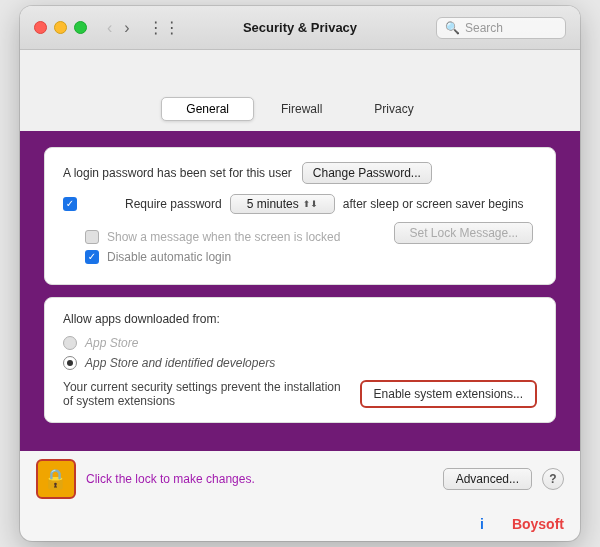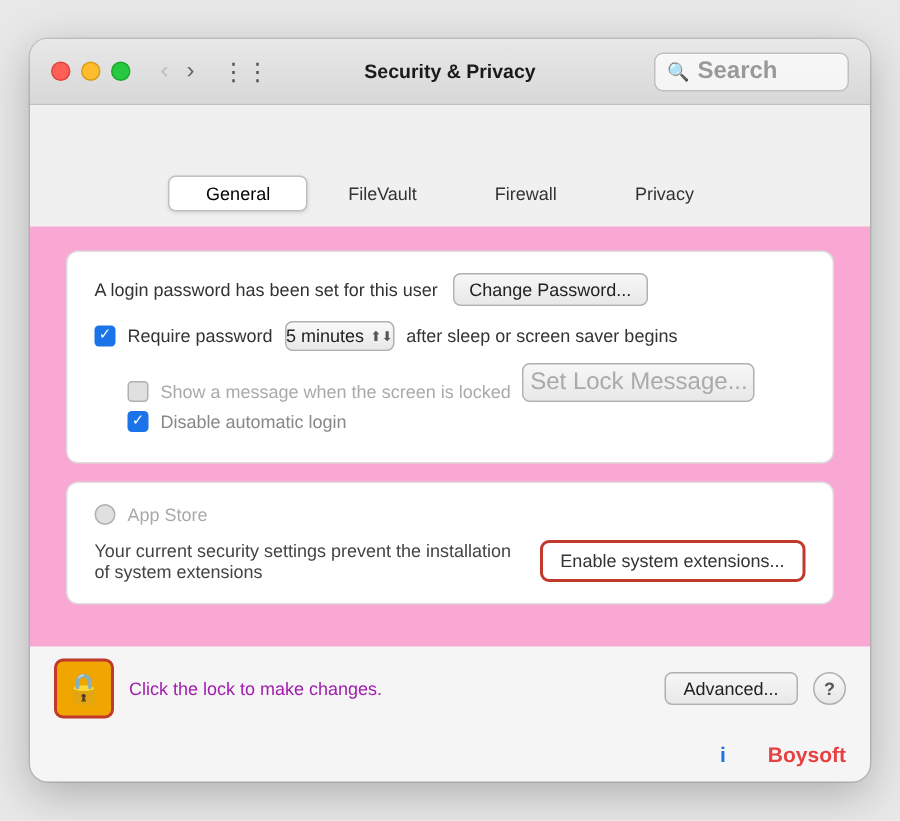--- a/index.html
+++ b/index.html
@@ -84,25 +84,24 @@
       background: rgba(255,255,255,0.7);
       border: 1px solid #c0c0c0;
       border-radius: 6px;
       padding: 3px 8px;
       gap: 5px;
       width: 130px;
     }
     .search-box input {
       border: none;
       background: transparent;
-      font-size: 16px;
+      font-size: 12px;
       color: #333;
       outline: none;
       width: 100%;
-      font-weight: bold;
     }
     .search-box input::placeholder { color: #999; }
     .search-icon { color: #888; font-size: 12px; }
     .tabs-row {
       display: flex;
       justify-content: center;
       gap: 2px;
       padding: 12px 0 10px;
       background: #f0f0f0;
     }
@@ -116,21 +115,21 @@
       color: #333;
       margin-top: 35px;
     }
     .tab.active {
       background: #fff;
       border: 1px solid #c0c0c0;
       box-shadow: 0 1px 3px rgba(0,0,0,0.12);
       color: #000;
     }
     .content {
-      background: #f9a8d4;
+      background: #701a75;
       padding: 16px 24px;
     }
     .section {
       background: #fff;
       border-radius: 8px;
       border: 1px solid #ddd;
       padding: 14px 18px;
       margin-bottom: 12px;
     }
     .login-row {
@@ -177,28 +176,29 @@
       width: 14px;
       height: 14px;
       background: #e0e0e0;
       border-radius: 3px;
       border: 1px solid #b0b0b0;
       flex-shrink: 0;
     }
     .require-label {
       font-size: 12px;
       color: #333;
+      margin-left: 40px;
     }
     .dropdown {
       display: flex;
       align-items: center;
       background: linear-gradient(180deg, #f9f9f9 0%, #e8e8e8 100%);
       border: 1px solid #b0b0b0;
       border-radius: 5px;
-      padding: 2px 0;
+      padding: 2px 16px;
       font-size: 12px;
       gap: 4px;
       cursor: pointer;
       color: #222;
     }
     .dropdown-arrow { font-size: 9px; color: #555; }
     .after-sleep {
       font-size: 12px;
       color: #333;
     }
@@ -211,45 +211,47 @@
     }
     .sub-label {
       font-size: 12px;
       color: #888;
     }
     .sub-label-disabled {
       font-size: 12px;
       color: #aaa;
     }
     .set-lock-btn {
-      padding: 3px 4px;
-      font-size: 16px;
+      padding: 3px 14px;
+      font-size: 12px;
       background: linear-gradient(180deg, #f7f7f7 0%, #e8e8e8 100%);
       border: 1px solid #b0b0b0;
       border-radius: 5px;
       cursor: pointer;
       color: #aaa;
+      margin-left: 46px;
     }
     .section2 {
       background: #fff;
       border-radius: 8px;
       border: 1px solid #ddd;
       padding: 14px 18px;
       margin-bottom: 12px;
     }
     .allow-title {
       font-size: 12px;
       color: #333;
       margin-bottom: 10px;
     }
     .radio-row {
       display: flex;
       align-items: center;
       gap: 8px;
       margin-bottom: 6px;
+      font-style: italic;
     }
     .radio-outer {
       width: 14px;
       height: 14px;
       border-radius: 50%;
       border: 1px solid #b0b0b0;
       background: #e0e0e0;
       display: flex;
       align-items: center;
       justify-content: center;
@@ -377,21 +379,20 @@
     <button class="grid-btn">⋮⋮</button>
     <div class="titlebar-title">Security &amp; Privacy</div>
     <div class="search-box">
       <span class="search-icon">🔍</span>
       <input type="text" placeholder="Search" style="">
     </div>
   </div>
 
   <div class="tabs-row">
     <button class="tab active">General</button>
-    <button class="tab">FileVault</button>
     <button class="tab">Firewall</button>
     <button class="tab">Privacy</button>
   </div>
 
   <div class="content">
 
     <div class="section">
       <div class="login-row">
         <span class="login-text">A login password has been set for this user</span>
         <button class="change-pwd-btn">Change Password...</button>
@@ -417,26 +418,33 @@
 
       <div class="sub-option">
         <div class="checkbox">
           <span class="checkbox-check">✓</span>
         </div>
         <span class="sub-label">Disable automatic login</span>
       </div>
     </div>
 
     <div class="section2">
+      <div class="allow-title">Allow apps downloaded from:</div>
 
       <div class="radio-row">
         <div class="radio-outer"></div>
         <span class="radio-label-disabled">App Store</span>
       </div>
 
+      <div class="radio-row">
+        <div class="radio-selected">
+          <div class="radio-dot"></div>
+        </div>
+        <span class="radio-label">App Store and identified developers</span>
+      </div>
 
       <div class="ext-row">
         <span class="ext-text">Your current security settings prevent the installation of system extensions</span>
         <button class="enable-ext-btn">Enable system extensions...</button>
       </div>
     </div>
   </div>
 
   <div class="bottom-bar">
     <div class="lock-icon-box">🔒</div>

